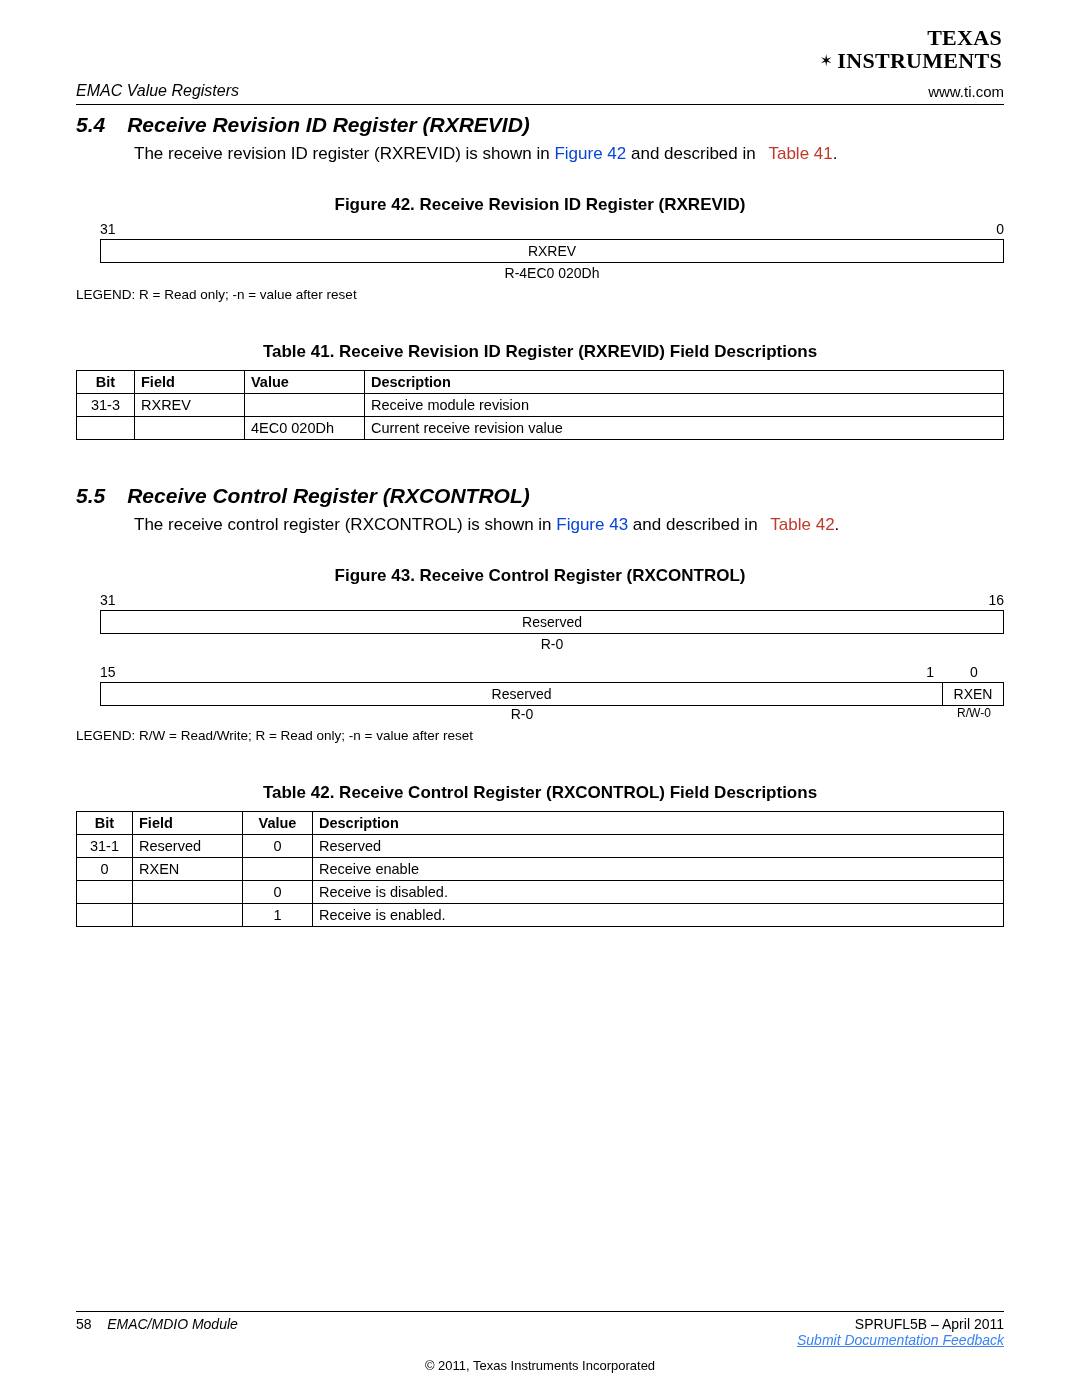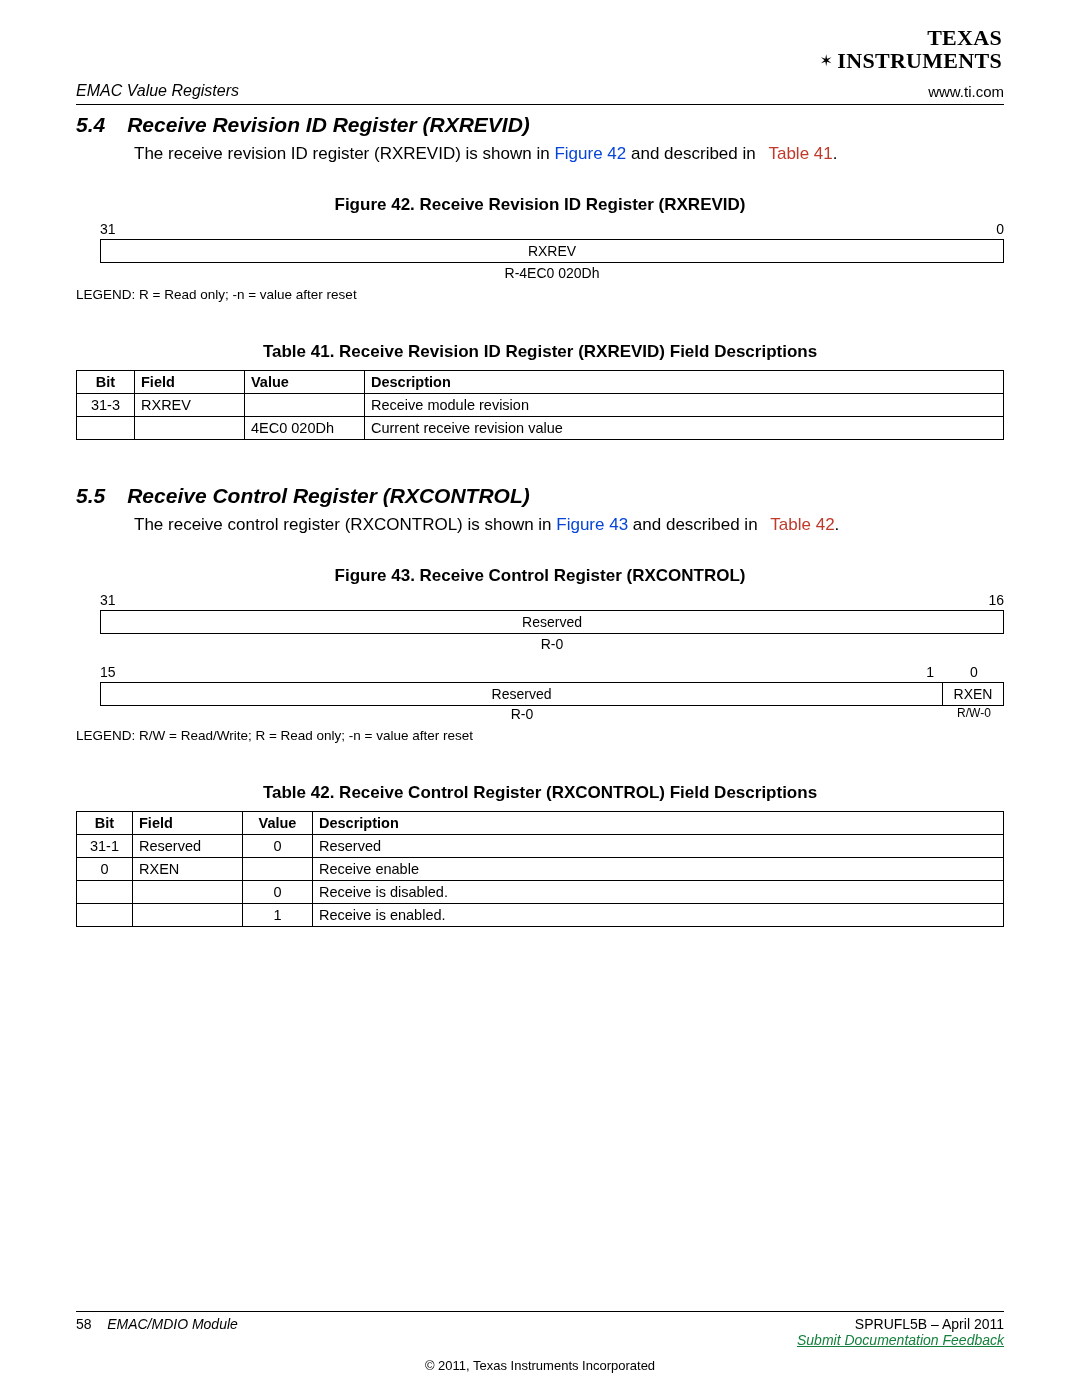--- a/index.html
+++ b/index.html
@@ -56,21 +56,21 @@
   .reg2sub{display:flex;}
   .reg2sub .big{flex:1;text-align:center;font-size:14px;}
   .reg2sub .small{width:60px;text-align:center;font-size:12px;}
   .footer{
     position:absolute;left:76px;right:76px;bottom:24px;
     font-size:14px;
   }
   .footer hr{border:none;border-top:1px solid #000;margin:0 0 4px 0;}
   .footer .row{display:flex;justify-content:space-between;}
   .footer .mod{font-style:italic;}
-  .footer .feedback{color:#15803d;font-style:italic;text-align:right;}
+  .footer .feedback{color:#3b82f6;font-style:italic;text-align:right;}
   .footer .copy{text-align:center;font-size:13px;margin-top:10px;}
   .indent-fig{margin-left:24px;margin-right:0;}
   .indent-fig2{margin-left:24px;margin-right:0;}
 </style>
 </head>
 <body>
 
 <div class="page">
 
   <div class="brand">

